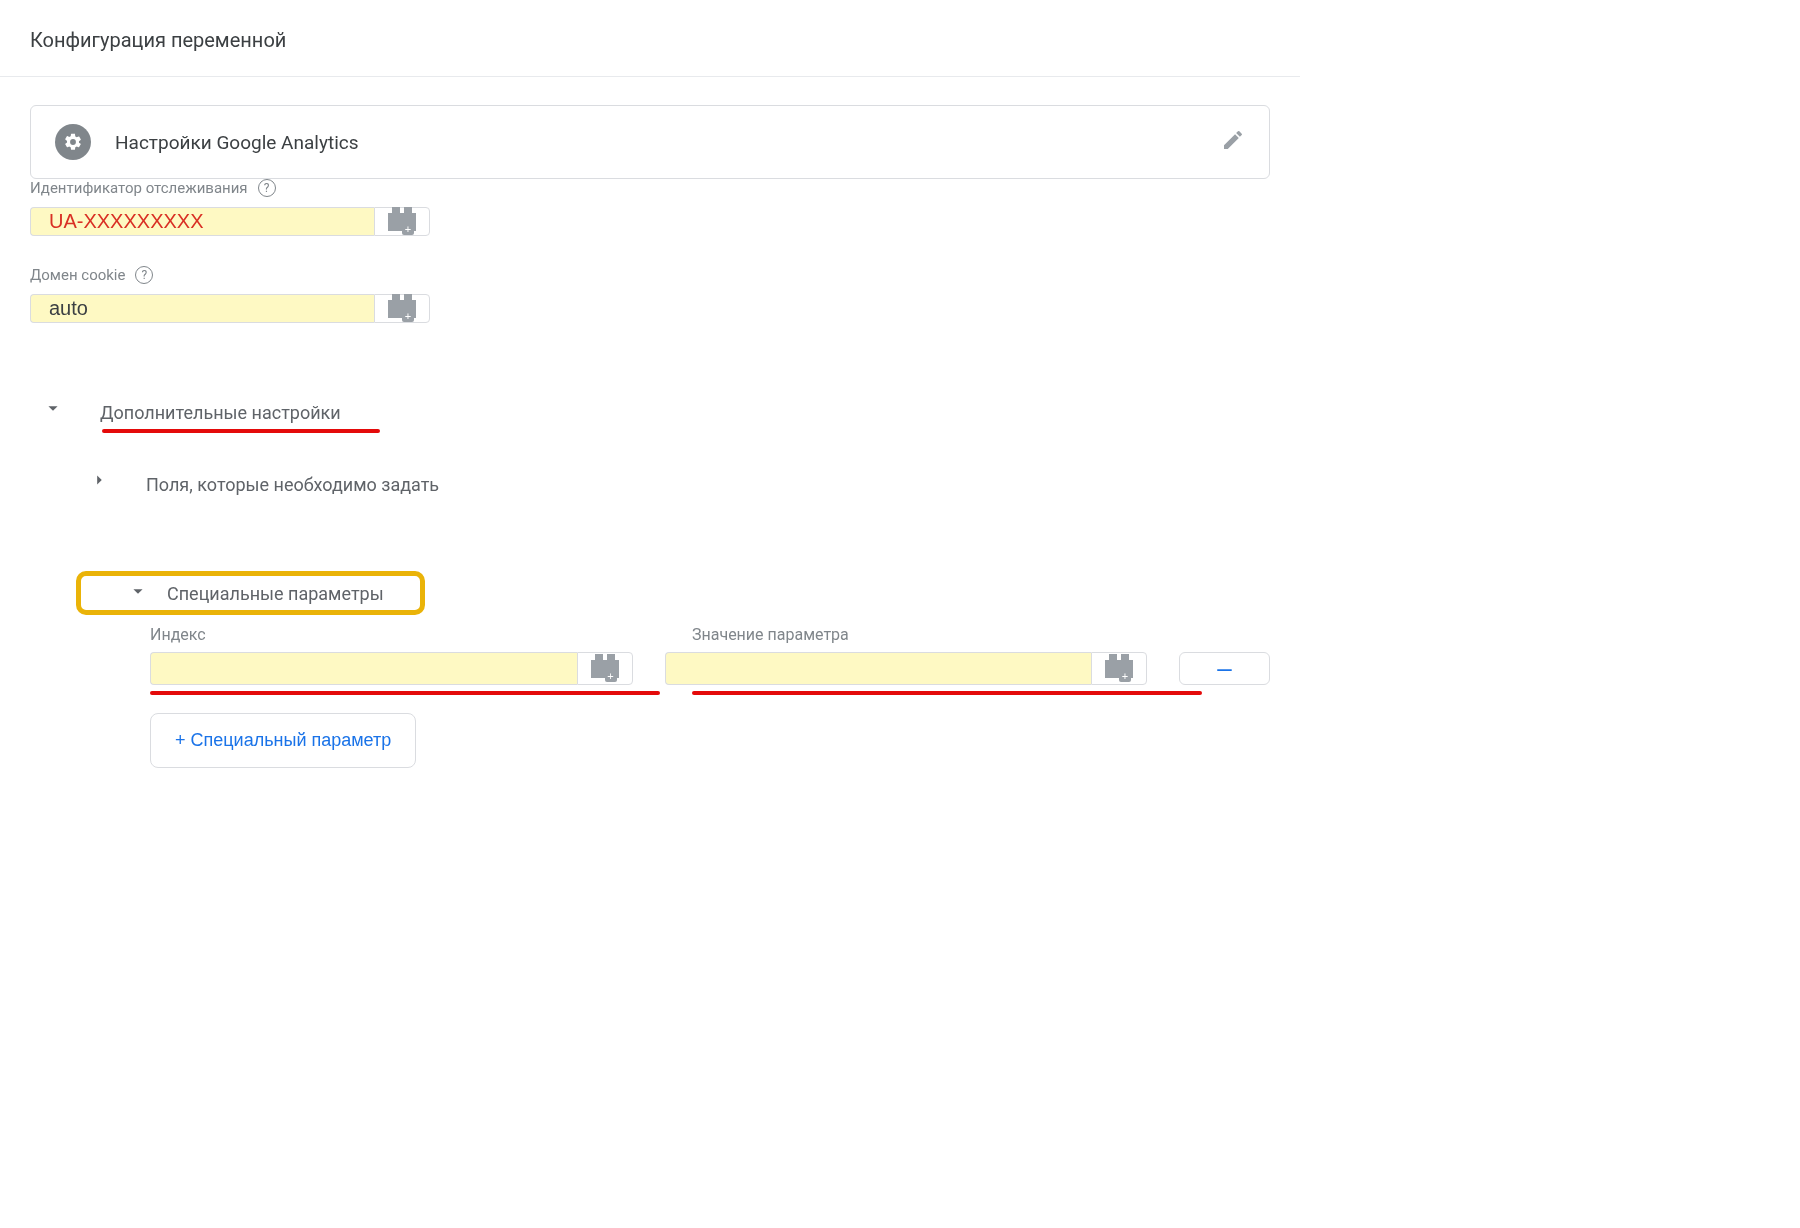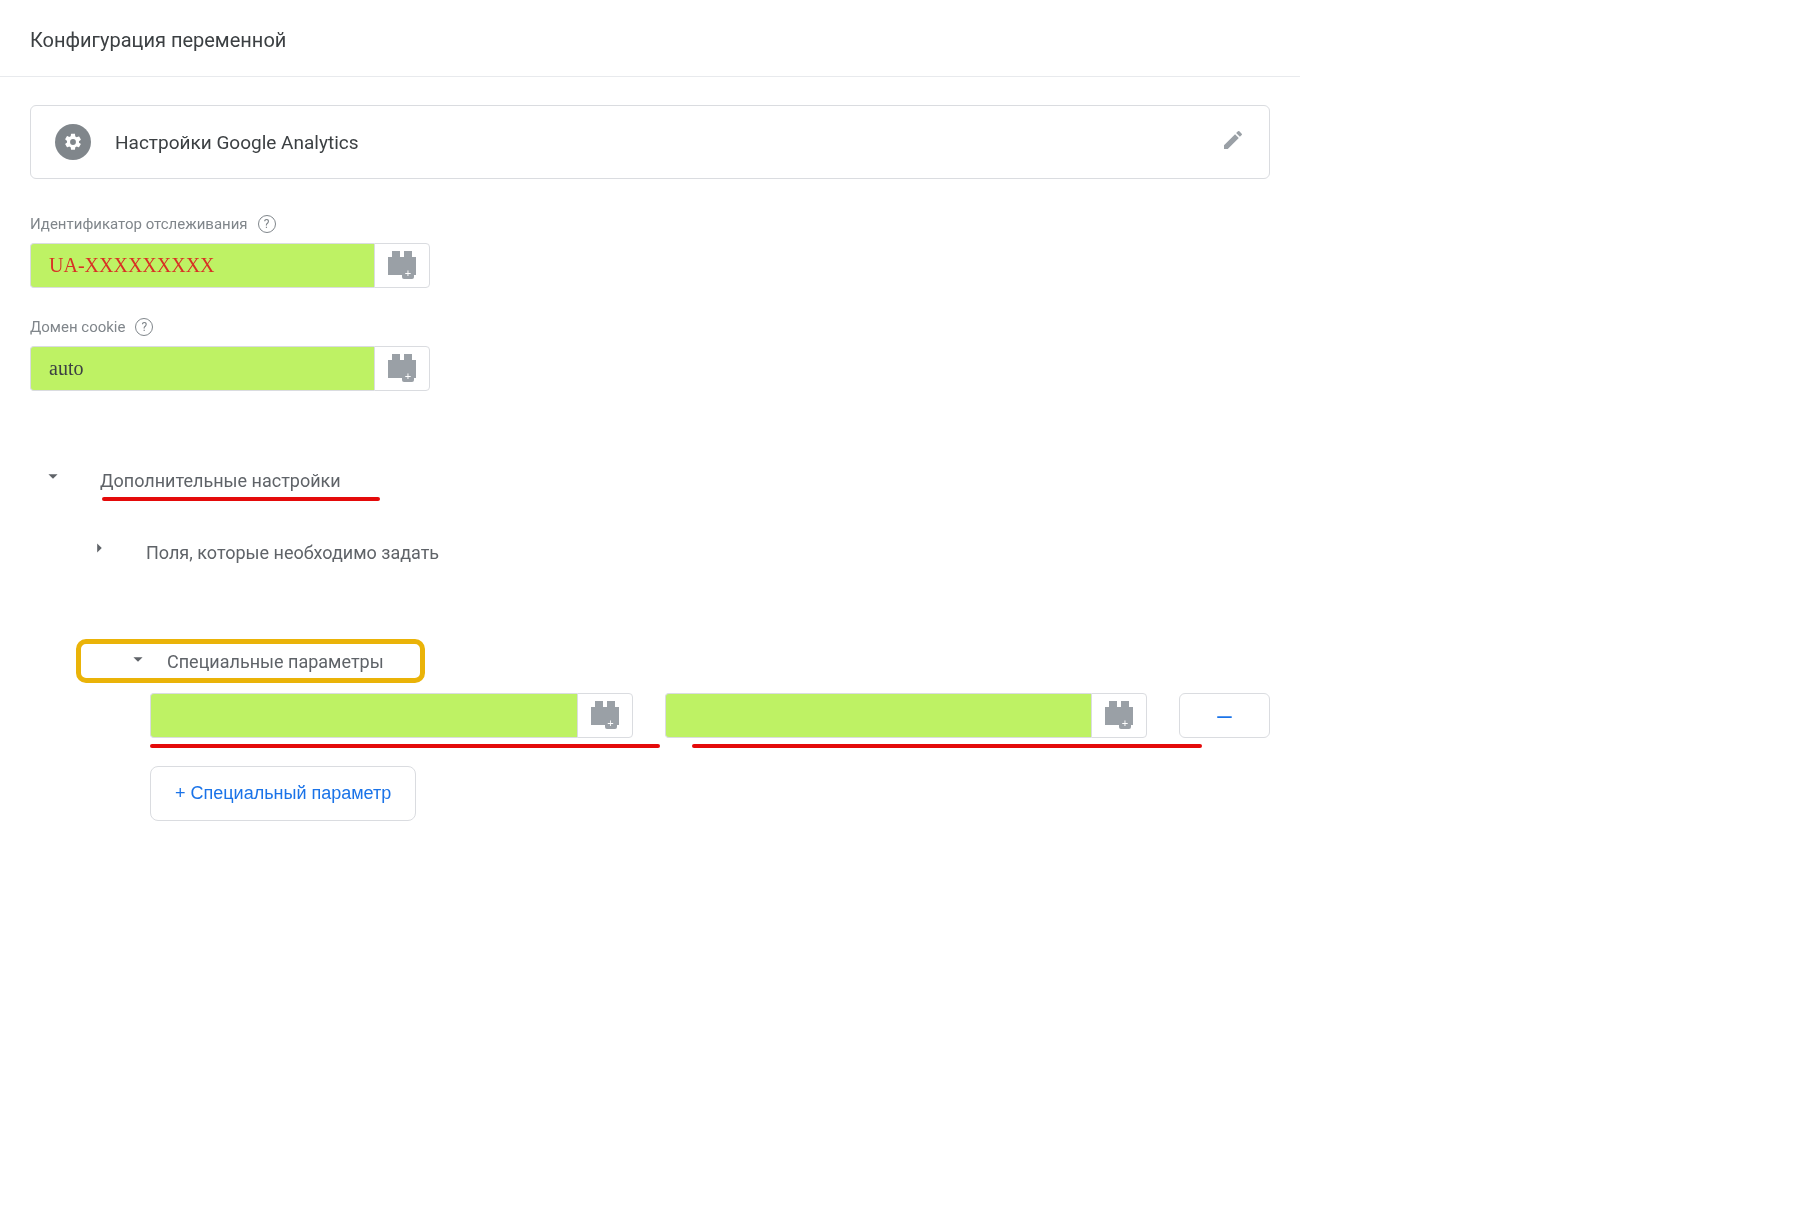--- a/index.html
+++ b/index.html
@@ -44,21 +44,20 @@
     line-height: 1;
   }
   
   .type-card {
     border: 1px solid #dadce0;
     border-radius: 6px;
     padding: 18px 24px;
     display: flex;
     align-items: center;
     gap: 24px;
-    margin-bottom: 36px;
   }
   .gear-circle {
     width: 36px; height: 36px;
     border-radius: 50%;
     background: #80868b;
     display: flex; align-items: center; justify-content: center;
   }
   .gear-circle svg { fill: #fff; }
   .type-name {
     font-size: 19px;
@@ -71,25 +70,25 @@
     display: flex;
     width: 400px;
     margin-bottom: 30px;
   }
   .input-row.wide { width: 510px; }
   .text-input {
     flex: 1;
     border: 1px solid #dadce0;
     border-right: none;
     border-radius: 4px 0 0 4px;
-    padding: 10px 18px;
+    padding: 2px 18px;
     font-size: 20px;
     color: #3c4043;
-    background: #bef264;
-    font-family: Liberation Serif, serif;
+    background: #fef9c3;
+    font-family: Liberation Sans, sans-serif;
   }
   .text-input.red { color: #d93025; font-weight: 500; }
   .addvar-btn {
     width: 56px;
     border: 1px solid #dadce0;
     border-left: 1px solid #dadce0;
     border-radius: 0 4px 4px 0;
     background: #fff;
     display: flex; align-items: center; justify-content: center;
     cursor: pointer;
@@ -275,20 +274,24 @@
   <div class="red-box">
     <span class="chevron">
       <svg width="22" height="22" viewBox="0 0 24 24" fill="currentColor">
           <path d="M7 10l5 5 5-5z"></path>
         </svg>
     </span>
     <span class="section-label">Специальные параметры</span>
   </div>
 
   <div class="param-area">
+    <div class="param-heads">
+      <div class="col1">Индекс</div>
+      <div class="col2">Значение параметра</div>
+    </div>
 
     <div class="param-inputs">
       <div class="input-row wide">
         <input class="text-input" value="" style="">
         <button class="addvar-btn">
           <span class="brick-icon"></span>
         </button>
       </div>
       <div class="input-row wide">
         <input class="text-input" value="" style="">

